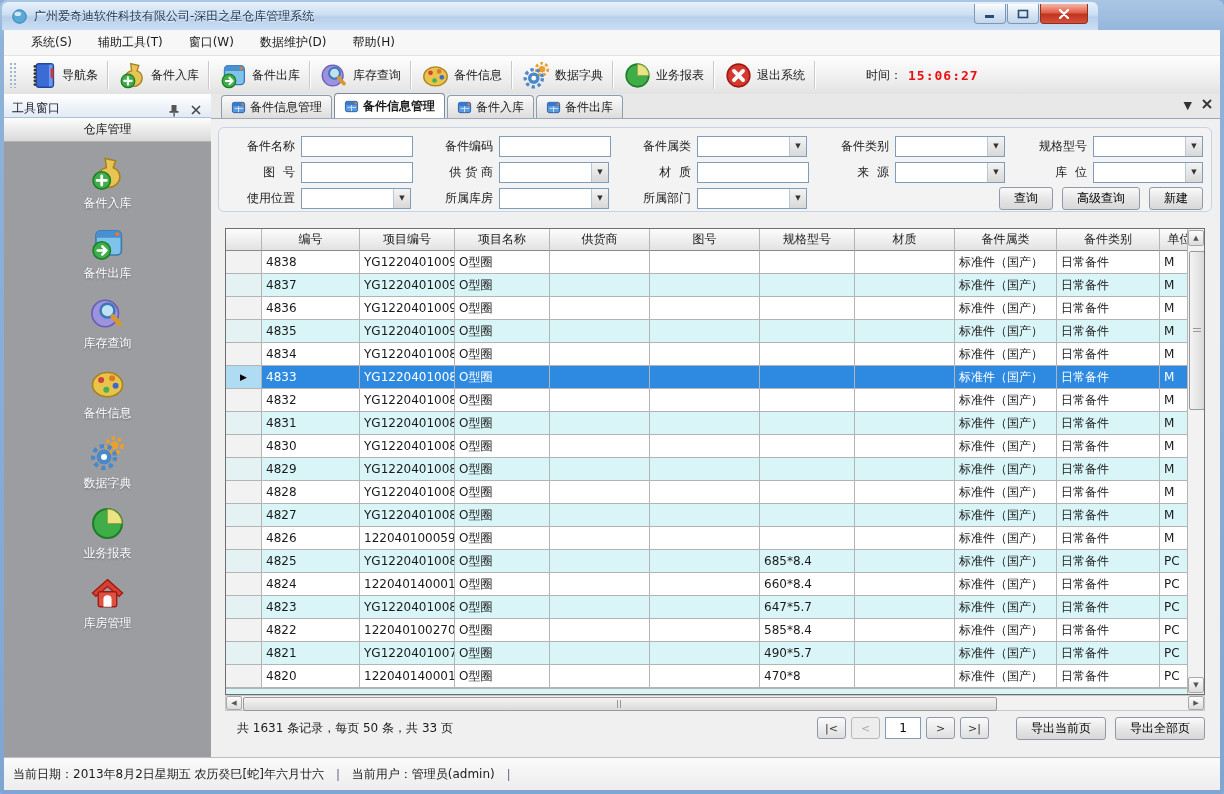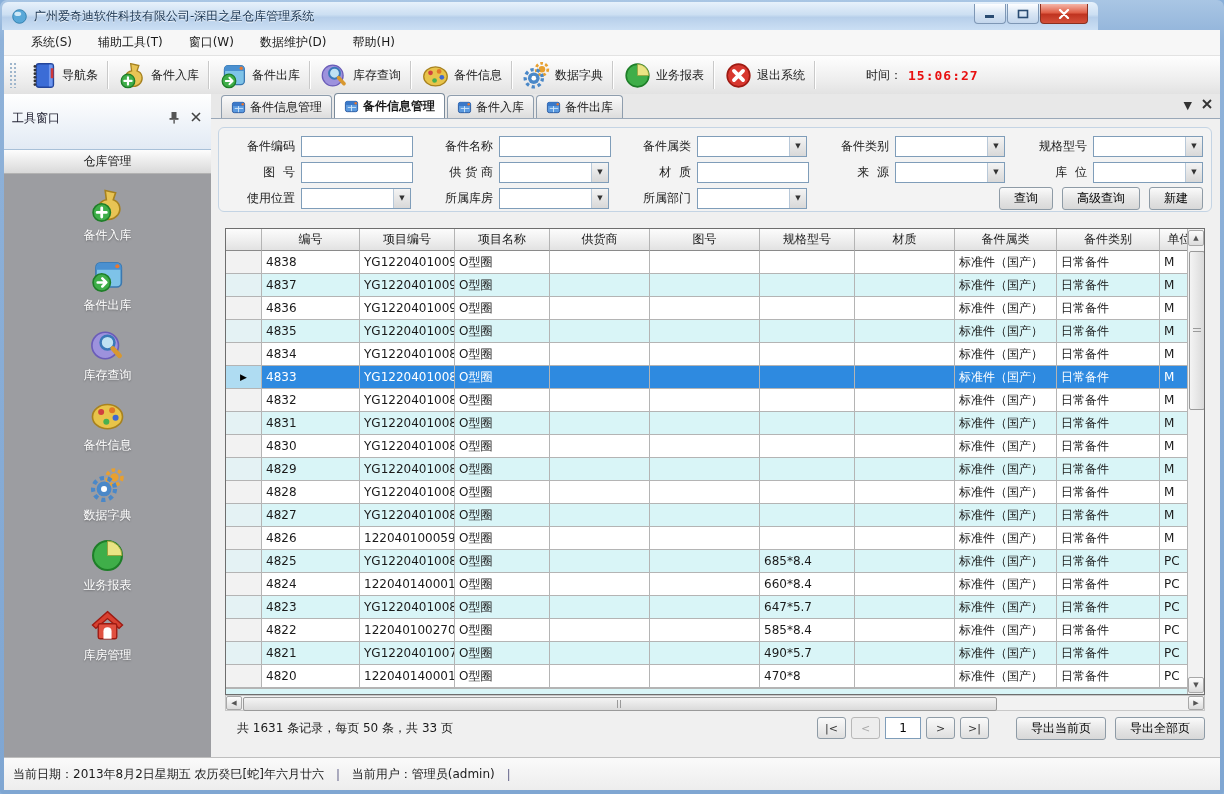--- a/index.html
+++ b/index.html
@@ -28,21 +28,21 @@
   .grip{width:7px;height:26px;margin:0 4px 0 5px;background-image:radial-gradient(#9FB6CC 1px,transparent 1.2px);background-size:4px 4px;}
   .tb-item{display:flex;align-items:center;padding:0 9px;height:34px;cursor:default;}
   .tb-item .icon{width:29px;height:29px;margin-right:4px;}
   .tb-sep{width:1px;height:28px;background:#C9C9C9;border-right:1px solid #FFF;}
   .tb-time{display:flex;align-items:center;margin-left:10px;padding-left:40px;}
   .tb-time .t-label{color:#222;}
   .tb-time .t-value{color:#E81010;font-weight:bold;font-family:"DejaVu Sans Mono",monospace;font-size:13px;margin-left:6px;letter-spacing:1px;}
   
   .sidebar{position:absolute;left:4px;top:94px;width:207px;height:663px;background:#9C9DA1;border-right:1px solid #8A8A8A;}
   .sb-header{height:23px;background:linear-gradient(180deg,#FFFFFF,#E2EAF4);border-bottom:1px solid #A8C0D8;
-      display:flex;align-items:flex-start;padding:16px 8px;color:#223;}
+      display:flex;align-items:flex-end;padding:0 8px;color:#223;}
   .sb-header .sp{flex:1;}
   .sb-hicon{width:14px;height:14px;margin-left:8px;display:flex;align-items:center;justify-content:center;color:#444;font-size:11px;cursor:default;}
   .sb-section{height:23px;background:linear-gradient(180deg,#FDFDFD,#D9D9D9);border-bottom:1px solid #B2B2B2;
       display:flex;align-items:center;justify-content:center;color:#222;}
   .sb-body{padding-top:13px;display:flex;flex-direction:column;align-items:center;}
   .sb-item{display:flex;flex-direction:column;align-items:center;margin-bottom:13px;cursor:default;}
   .sb-item .icon{width:37px;height:37px;}
   .sb-item .lbl{color:#FFF;margin-top:3px;text-shadow:0 1px 2px rgba(0,0,0,.35);}
   
   .content{position:absolute;left:211px;top:94px;width:1009px;height:663px;background:#F0F0F0;}
@@ -406,25 +406,25 @@
     <div class="tab-ctrls">
       <span>▼</span>
       <span><svg width="10" height="10">
             <path d="M1 1 L9 9 M9 1 L1 9" stroke="#333" stroke-width="1.8"></path>
           </svg></span>
     </div>
 
     <div class="search">
         <div class="s-row">
           <div class="s-slot">
+            <span class="s-label">备件名称</span>
+            <input class="tbox" style="">
+          </div>
+          <div class="s-slot">
             <span class="s-label">备件编码</span>
-            <input class="tbox" style="">
-          </div>
-          <div class="s-slot">
-            <span class="s-label">备件名称</span>
             <input class="tbox" style="">
           </div>
           <div class="s-slot">
             <span class="s-label">备件属类</span>
             <div class="combo">
               <span class="cv"></span>
               <span class="ca">▼</span>
             </div>
           </div>
           <div class="s-slot">

